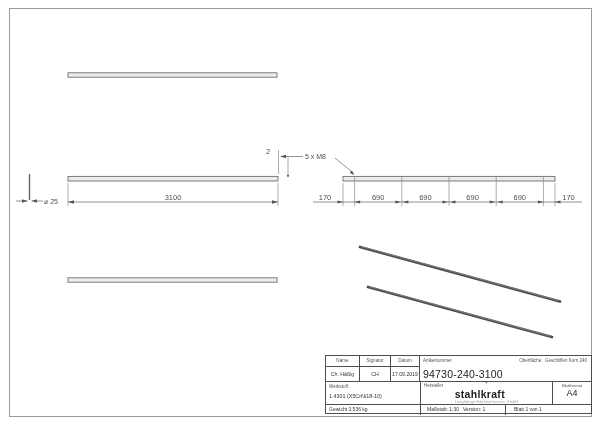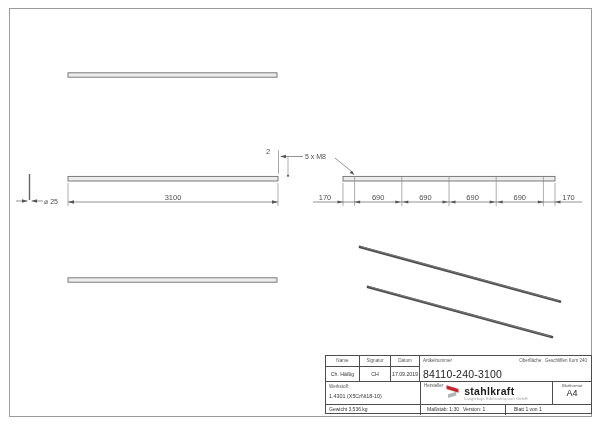--- a/index.html
+++ b/index.html
@@ -16,21 +16,21 @@
   .cell{position:absolute;top:0;height:100%;box-sizing:border-box;}
   .br{border-right:1px solid #4d4d4d;}
   .hdrcell .lbl{display:block;height:10px;line-height:10px;text-align:center;
                 font-size:4.6px;color:#555;border-bottom:1px solid #4d4d4d;}
   .hdrcell .val{display:block;height:14px;line-height:14px;text-align:center;font-size:5.2px;color:#333;}
   .tinylbl{font-size:4.5px;color:#555;}
   .article-num{position:absolute;left:3px;bottom:1px;font-size:10.5px;color:#1b1b1b;letter-spacing:.2px;}
   .surface{position:absolute;right:4px;top:2px;font-size:4.5px;color:#555;white-space:nowrap;}
   .material-val{position:absolute;left:3px;top:11px;font-size:5.4px;color:#333;white-space:nowrap;}
   .logo-wrap{position:absolute;left:0;top:0;width:100%;height:100%;
-             display:flex;align-items:center;justify-content:center;gap:4px;}
+             display:flex;align-items:center;justify-content:center;gap:4px;flex-direction:column;}
   .brand{font-size:10.5px;font-weight:bold;color:#1b1b1b;letter-spacing:.3px;line-height:10px;}
   .tagline{font-size:3.8px;color:#a0a0a0;letter-spacing:.2px;margin-top:1px;}
   .fmt-lbl{display:block;text-align:center;font-size:4.2px;color:#555;margin-top:1px;}
   .fmt-val{display:block;text-align:center;font-size:9px;color:#222;margin-top:0;}
   .row3txt{font-size:5px;color:#333;line-height:9px;white-space:nowrap;}
 </style>
 </head>
 <body>
 
 <div class="sheet">
@@ -141,21 +141,21 @@
       <div class="cell br hdrcell" style="left:65px;width:29px;">
         <span class="lbl">Datum</span>
         <span class="val">17.09.2019</span>
       </div>
       <div class="cell" style="left:94px;width:171px;">
         <span class="tinylbl" style="position:absolute;left:3px;top:2px;">Artikelnummer</span>
         <span class="surface">
           <span>Oberfläche:</span>&nbsp;
           <span>Geschliffen Korn 240</span>
         </span>
-        <span class="article-num">84110-240-3100</span>
+        <span class="article-num">94730-240-3100</span>
       </div>
     </div>
 
     <div class="tb-row2">
       <div class="cell br" style="left:0;width:95px;">
         <span class="tinylbl" style="position:absolute;left:3px;top:2px;">Werkstoff:</span>
         <span class="material-val">1.4301 (X5CrNi18-10)</span>
       </div>
       <div class="cell br" style="left:95px;width:132px;">
         <span class="tinylbl" style="position:absolute;left:3px;top:1px;">Hersteller</span>

